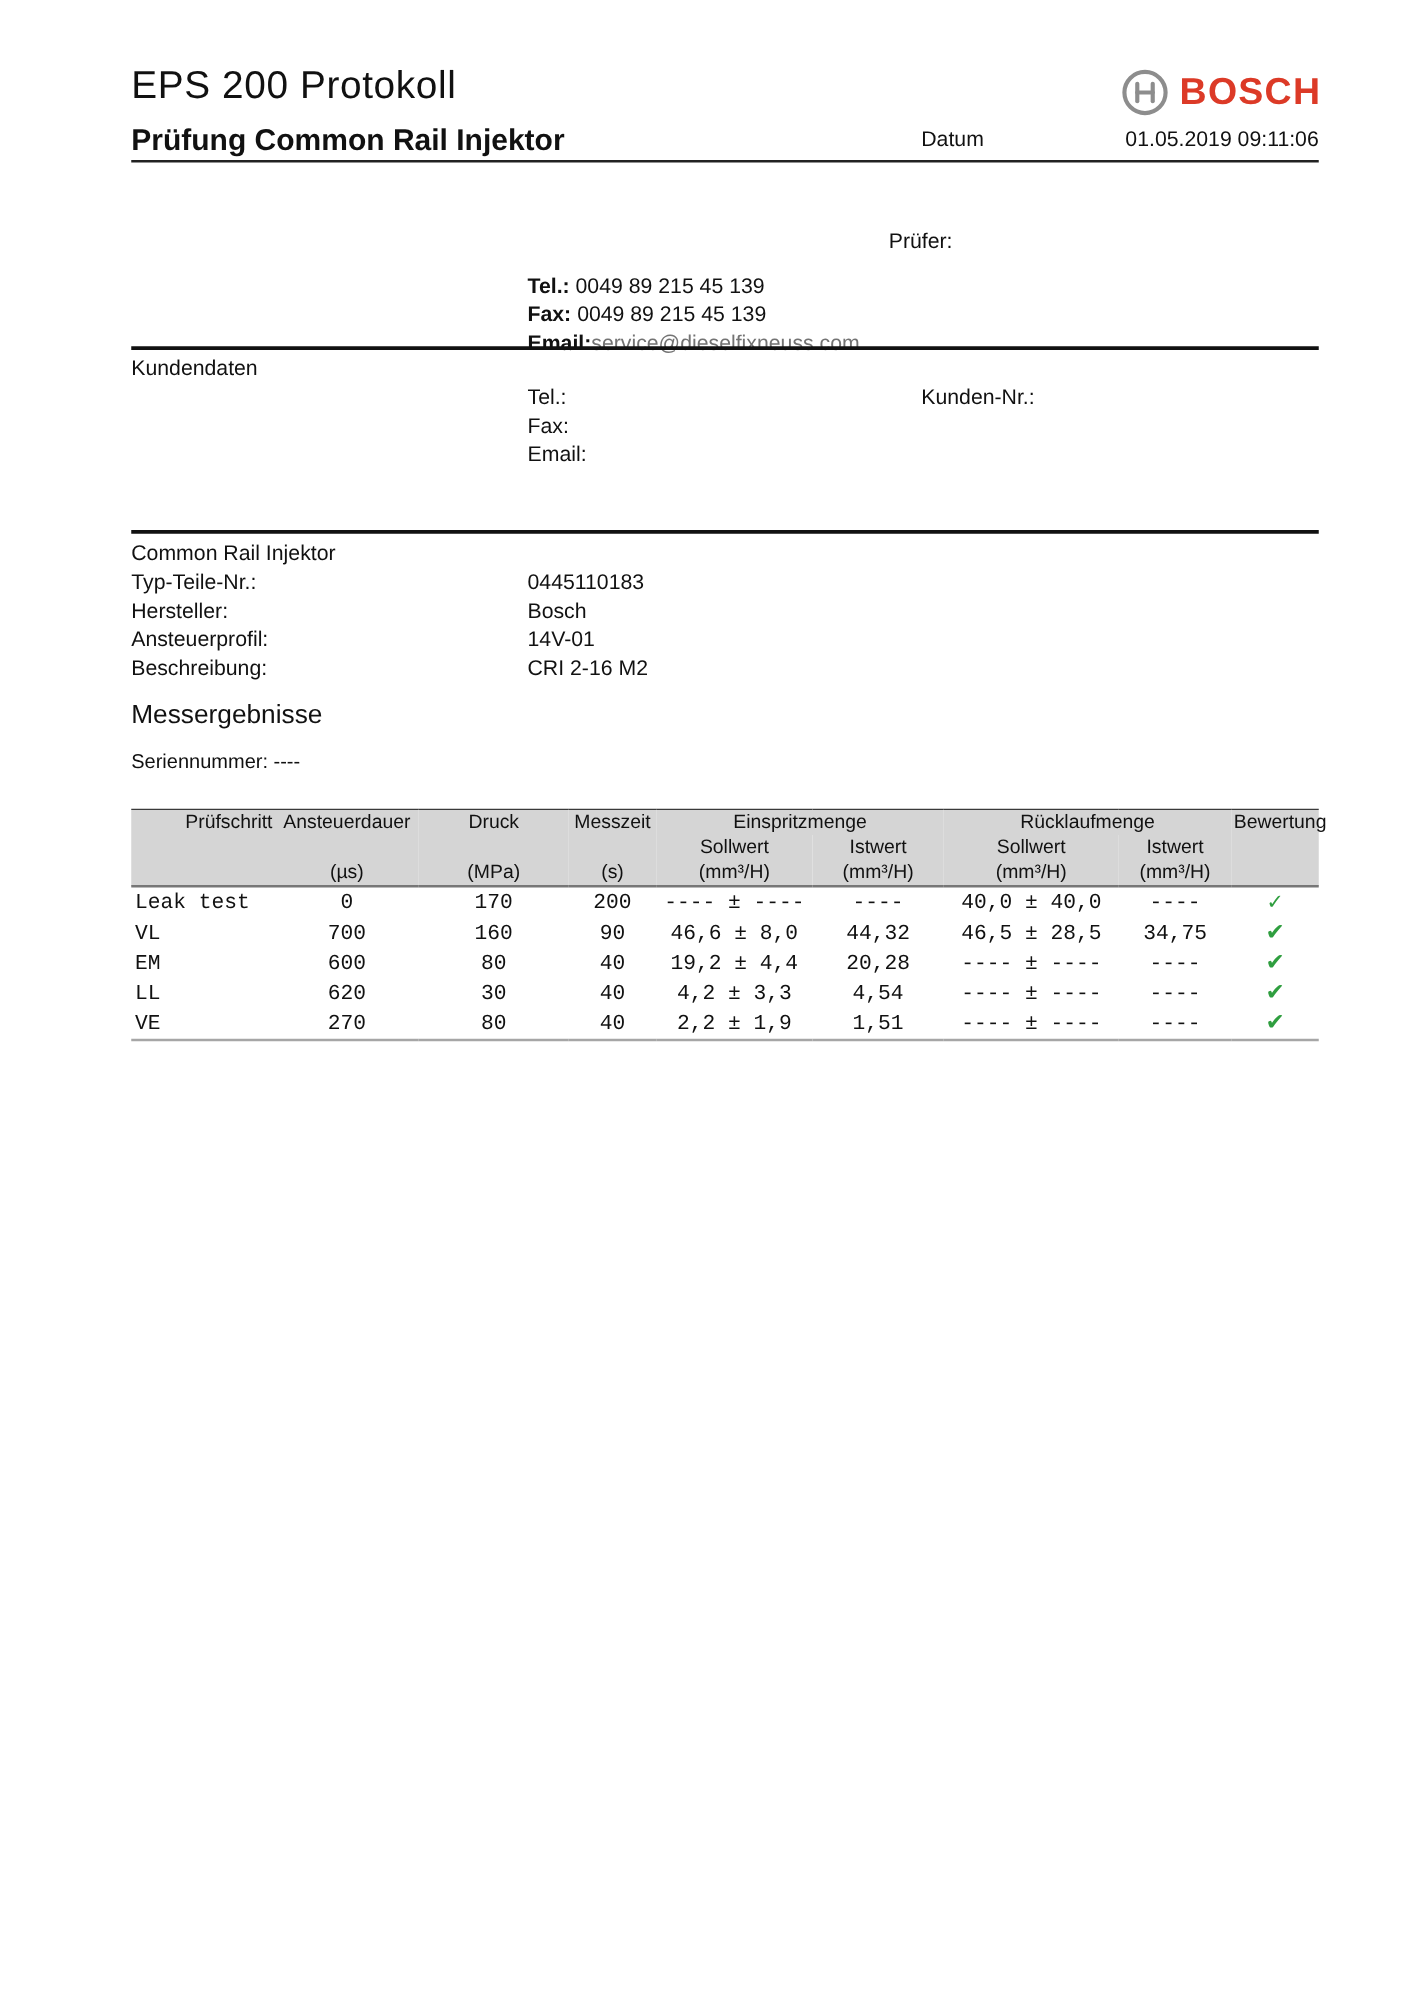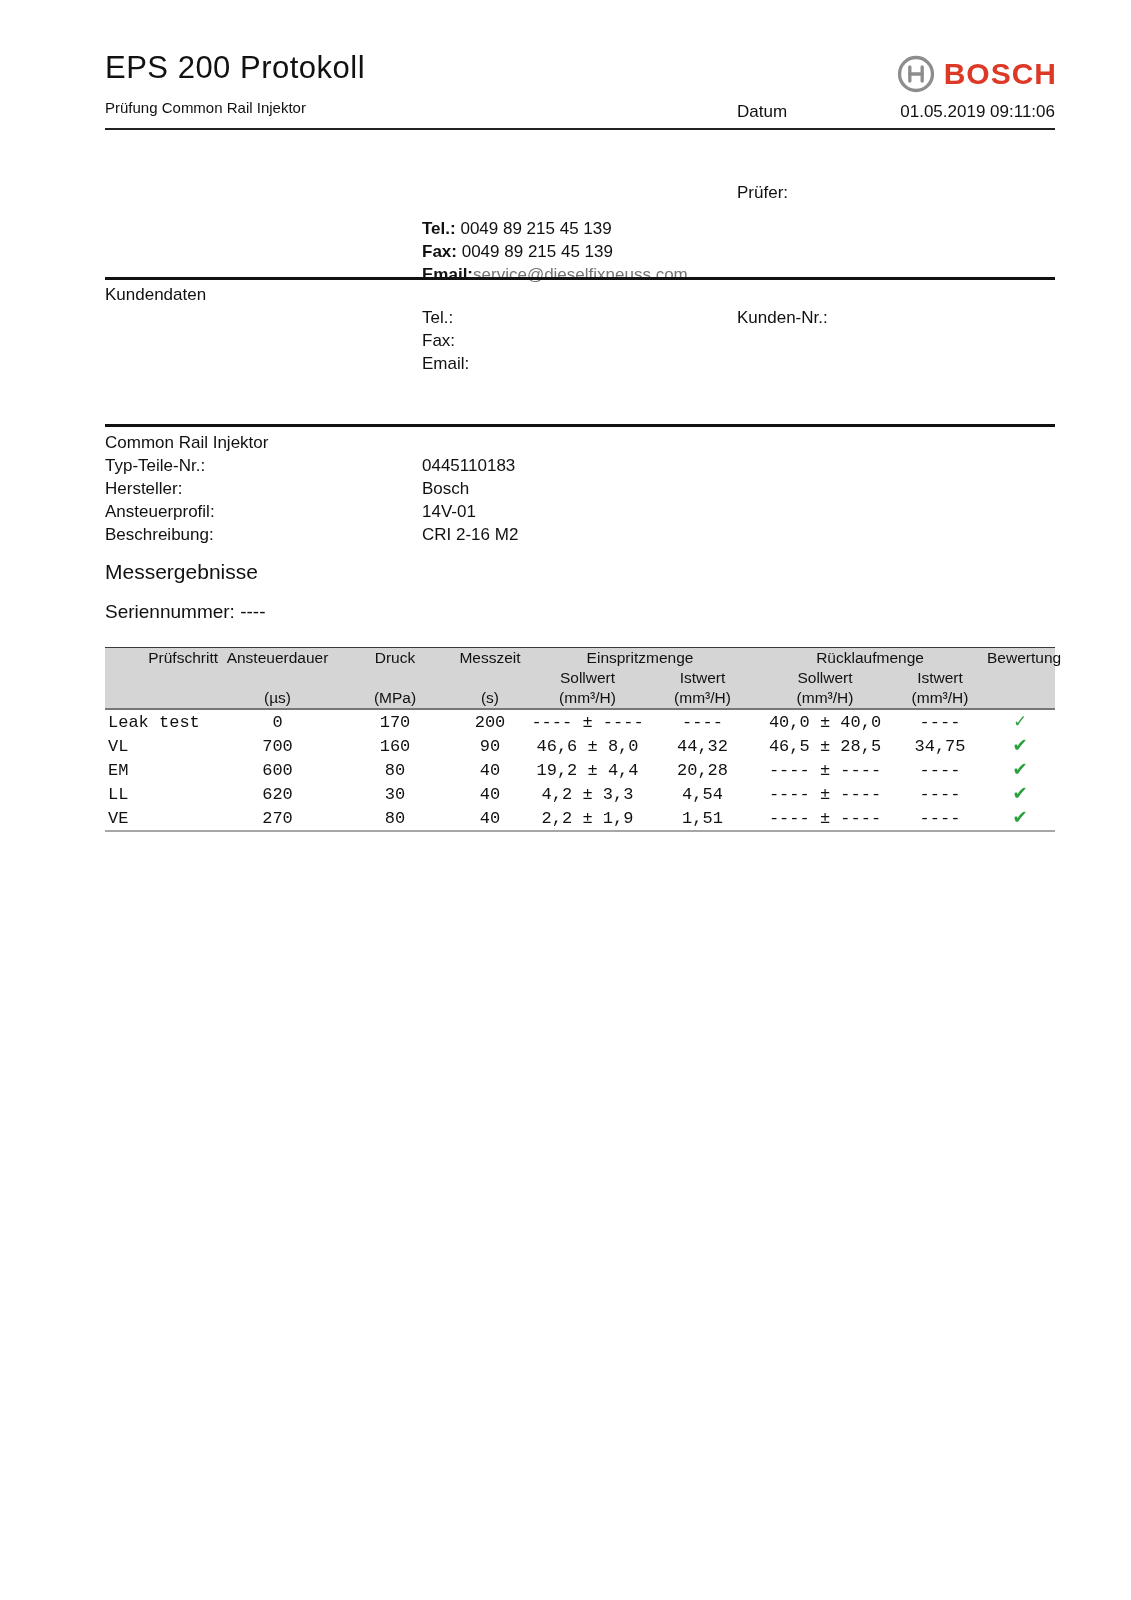--- a/index.html
+++ b/index.html
@@ -14,49 +14,49 @@
   }
   .abs { position:absolute; }
 
   
   .title { left:105px; top:50px; font-size:31px; font-weight:400; letter-spacing:0.5px; }
   .logo { display:flex; align-items:center; gap:9px; }
   .logo-top { right:74px; top:55px; }
   .logo-footer { right:74px; top:1502px; }
   .wordmark { font-weight:700; font-size:30px; letter-spacing:1px; }
   .logo-footer .wordmark { font-size:28px; }
-  .subtitle { left:105px; top:99px; font-size:15px; font-weight:400; }
+  .subtitle { left:105px; top:99px; font-size:24px; font-weight:700; }
   .date-label { left:737px; top:102px; font-size:17px; }
   .date-value { right:76px; top:102px; font-size:17px; }
 
   .rule { left:105px; width:950px; background:#222; }
   .rule-1 { top:128px; height:2px; }
   .rule-2 { top:277px; height:3px; background:#111; }
   .rule-3 { top:424px; height:3px; background:#111; }
   .rule-footer { top:1493px; height:2px; }
 
   .textline { font-size:17px; line-height:23px; }
   .block { font-size:17px; line-height:23px; }
   .bold { font-weight:700; }
 
   .provider-block { left:105px; top:158px; }
   .provider-contact { left:422px; top:181px;margin-top:36px; }
-  .pruefer { left:737px; top:181px; }
+  .pruefer { left:711px; top:181px; }
 
   .customer-heading { left:105px; top:283px; }
   .customer-contact { left:422px; top:306px; }
   .kunden-nr { left:737px; top:306px; }
 
   .email-link { color:#737373; text-decoration:none; }
 
   .injector-block { left:105px; top:431px; }
   .injector-block .lbl { display:inline-block; width:317px; }
 
   .results-heading { left:105px; top:560px; font-size:21px; }
-  .serial { left:105px; top:601px; font-size:19px; }
+  .serial { left:105px; top:601px; font-size:16px; }
 
   
   .tablewrap { left:105px; top:647px; width:950px; }
   table { border-collapse:collapse; table-layout:fixed; width:950px; border-top:1px solid #3a3a3a; }
   thead { background:#d5d5d5; }
   thead tr:last-child th { border-bottom:2px solid #777; }
   th { font-weight:400; font-size:15.5px; text-align:center; padding:1px 2px; white-space:nowrap; }
   th.l { text-align:right; padding-left:3px; }
   th.r { text-align:right; padding-right:3px; }
   tbody td { font-size:17px; text-align:center; padding:2.5px 2px; white-space:nowrap;font-family:Liberation Mono, monospace; }

